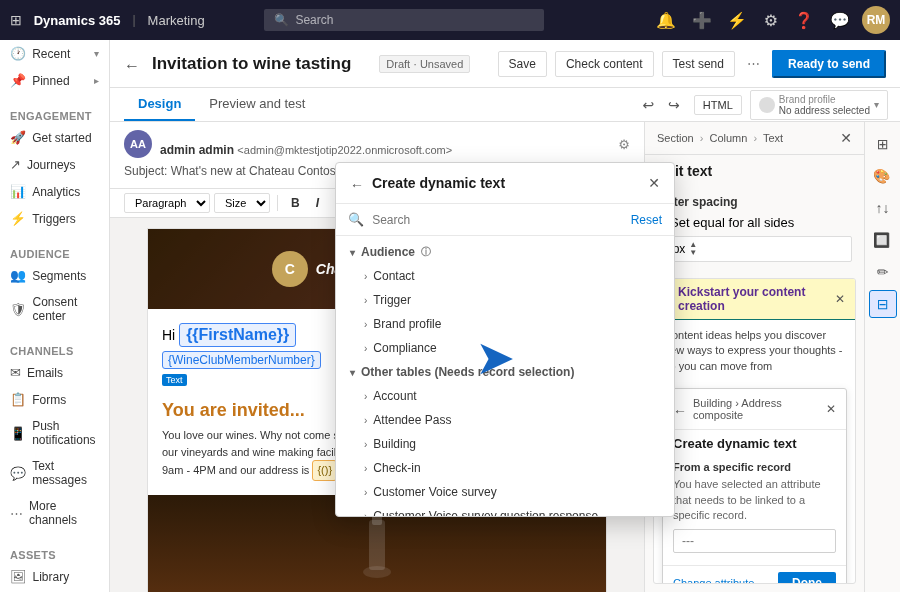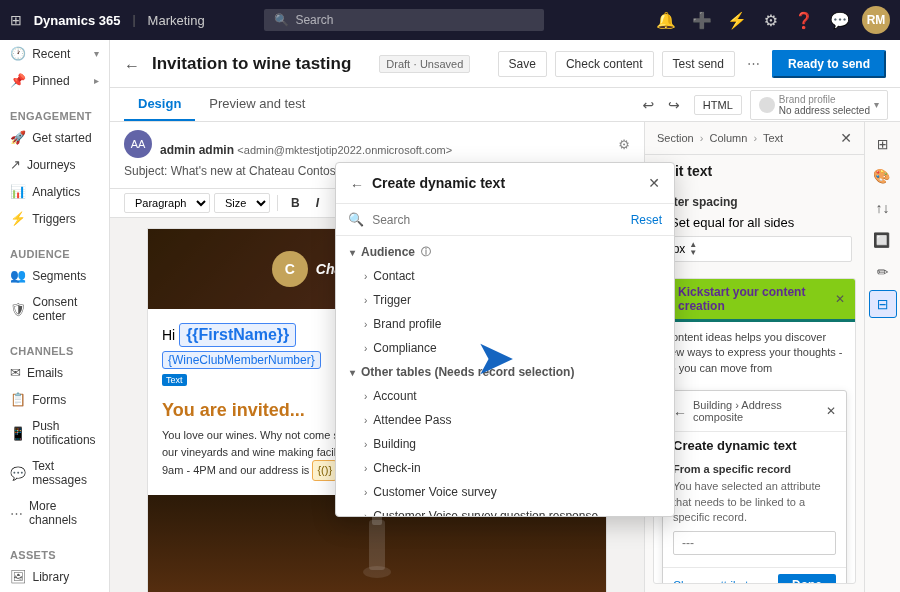--- a/index.html
+++ b/index.html
@@ -169,21 +169,21 @@
       flex-direction: column;
     }
 
     
     .email-header-bar {
       background: #fff;
       border-bottom: 1px solid #e0e0e0;
       padding: 8px 14px;
     }
     .email-from-row { display: flex; align-items: center; gap: 8px; margin-bottom: 4px; }
-    .email-avatar { width: 28px; height: 28px; border-radius: 50%; background: #6264a7; display: flex; align-items: center; justify-content: center; color: #fff; font-size: 11px; font-weight: 400; }
+    .email-avatar { width: 28px; height: 28px; border-radius: 50%; background: #6264a7; display: flex; align-items: center; justify-content: center; color: #fff; font-size: 11px; font-weight: 700; }
     .email-from-text { font-size: 12px; color: #333; flex: 1; margin-top: 12px; }
     .email-from-text .from-name { font-weight: 600; }
     .email-settings-icon { color: #888; cursor: pointer; }
     .email-subject { font-size: 12px; color: #555; padding: 2px 0; }
 
     
     .format-toolbar {
       background: #fff;
       border-bottom: 1px solid #e0e0e0;
       padding: 4px 14px;
@@ -412,23 +412,23 @@
       background: #fff;
       border: 1px solid #e0e0e0;
       border-radius: 3px;
       margin: 8px;
       overflow: hidden;
     }
     .kickstart-header {
       display: flex;
       align-items: center;
       justify-content: space-between;
-      background: #84cc16;
+      background: #fef9c3;
       padding: 6px 10px;
-      border-bottom: 3px solid #0f766e;
+      border-bottom: 1px solid #0f766e;
     }
     .kickstart-title { font-size: 12px; font-weight: 600; color: #5c2d91; display: flex; align-items: center; gap: 4px; }
     .kickstart-body { padding: 8px 10px; font-size: 11px; color: #444; line-height: 1.4; }
 
     
     .inner-modal {
       border: 1px solid #d0d0d0;
       border-radius: 3px;
       background: #fff;
       margin: 6px 8px;

